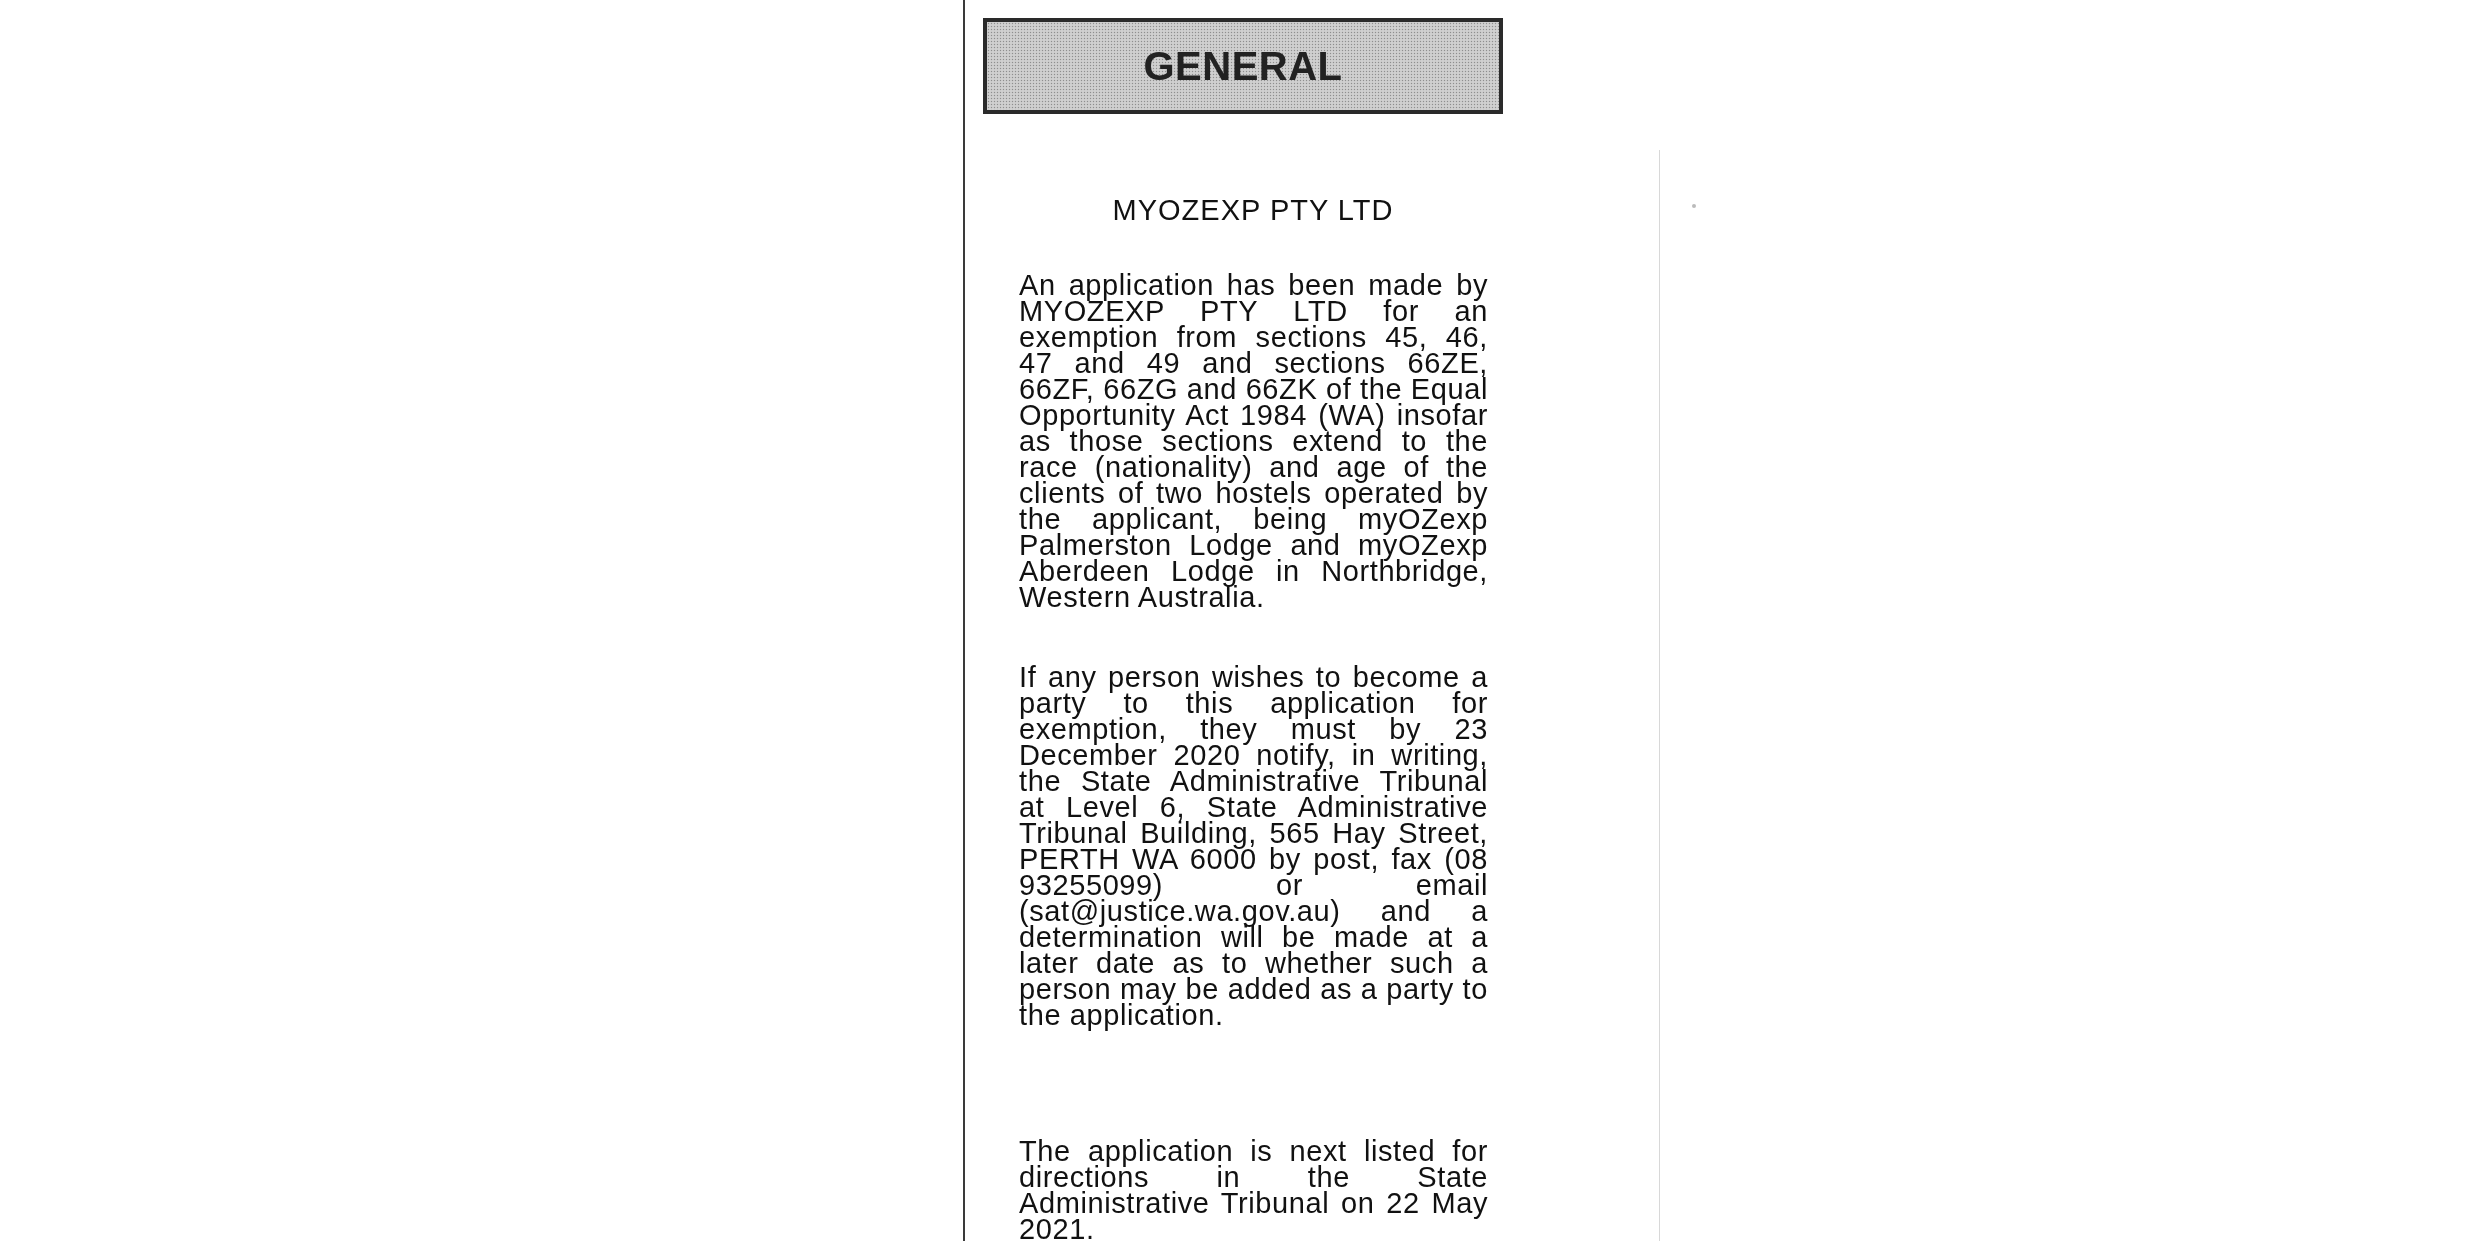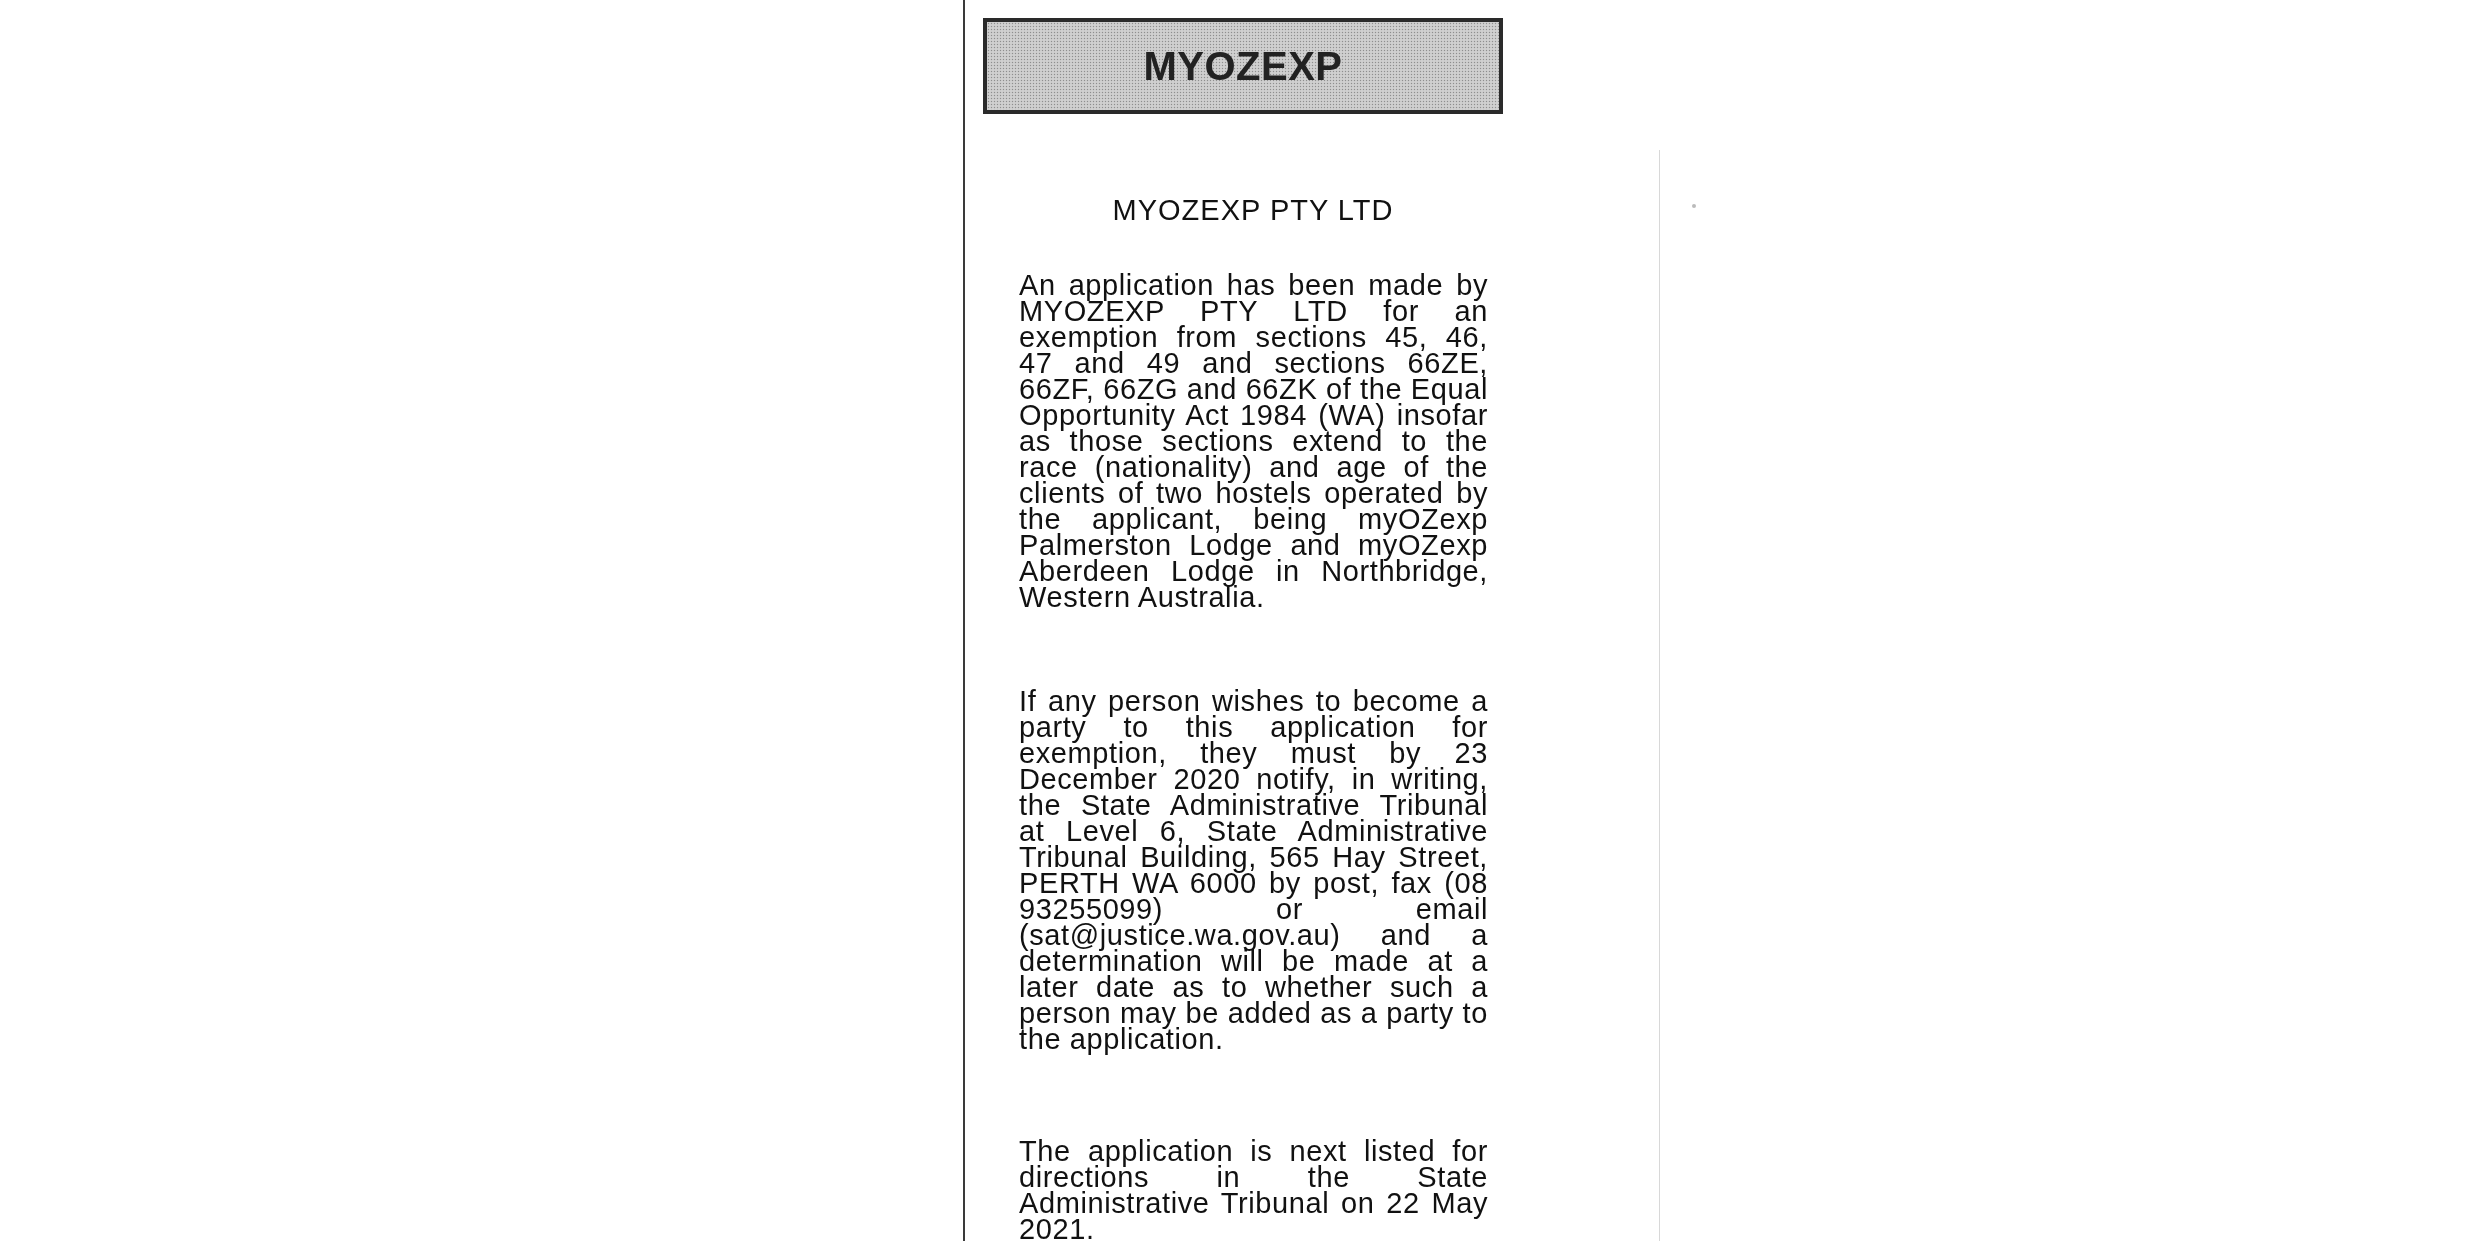--- a/index.html
+++ b/index.html
@@ -9,33 +9,33 @@
   .header-box { position: absolute; left: 983px; top: 18px; width: 520px; height: 96px; box-sizing: border-box; border: 4px solid #2a2a2a;
     background-color: #c9c9c9;
     background-image: radial-gradient(#8f8f8f 0.8px, transparent 1px), radial-gradient(#e6e6e6 0.8px, transparent 1px);
     background-size: 3px 3px, 3px 3px; background-position: 0 0, 1.5px 1.5px;
     display: flex; align-items: center; justify-content: center; }
   .header-box span { font-weight: bold; font-size: 40px; letter-spacing: 0.5px; color: #222; }
   .company { position: absolute; left: 1003px; top: 194px; width: 500px; text-align: center; font-weight: normal; font-size: 29px; letter-spacing: 1px; }
   .body-col { position: absolute; left: 1003px; width: 501px; }
   .para { font-size: 29px; line-height: 26px; text-align: justify; text-align-last: left; margin: 16px; hyphens: manual; letter-spacing: 0.6px; }
   .p1 { top: 256px; }
-  .p2 { top: 672px; }
+  .p2 { top: 648px; }
   .p3 { top: 1122px; }
   .speck { position: absolute; left: 1692px; top: 204px; width: 4px; height: 4px; background: #bbb; border-radius: 50%; }
 </style>
 </head>
 <body>
 
 <div class="rule-left"></div>
 <div class="rule-right"></div>
 <div class="speck"></div>
 
 <div class="header-box">
-  <span>MYOZEXP</span>
+  <span>GENERAL</span>
 </div>
 
 <div class="company">MYOZEXP PTY LTD</div>
 
 <div class="body-col p1">
   <p class="para">An application has been made by MYOZEXP PTY LTD for an exemption from sec­tions 45, 46, 47 and 49 and sections 66ZE, 66ZF, 66ZG and 66ZK of the Equal Oppor­tunity Act 1984 (WA) insofar as those sections extend to the race (nationality) and age of the clients of two hostels operated by the applicant, being myOZexp Palmerston Lodge and myOZexp Aber­deen Lodge in Northbridge, Western Australia.</p>
 </div>
 
 <div class="body-col p2">
   <p class="para">If any person wishes to become a party to this appli­cation for exemption, they must by 23 December 2020 notify, in writing, the State Administrative Tribunal at Level 6, State Administrative Tribunal Building, 565 Hay Street, PERTH WA 6000 by post, fax (08 93255099) or email (sat@justice.wa.gov.au) and a determination will be made at a later date as to whether such a person may be added as a party to the application.</p>

